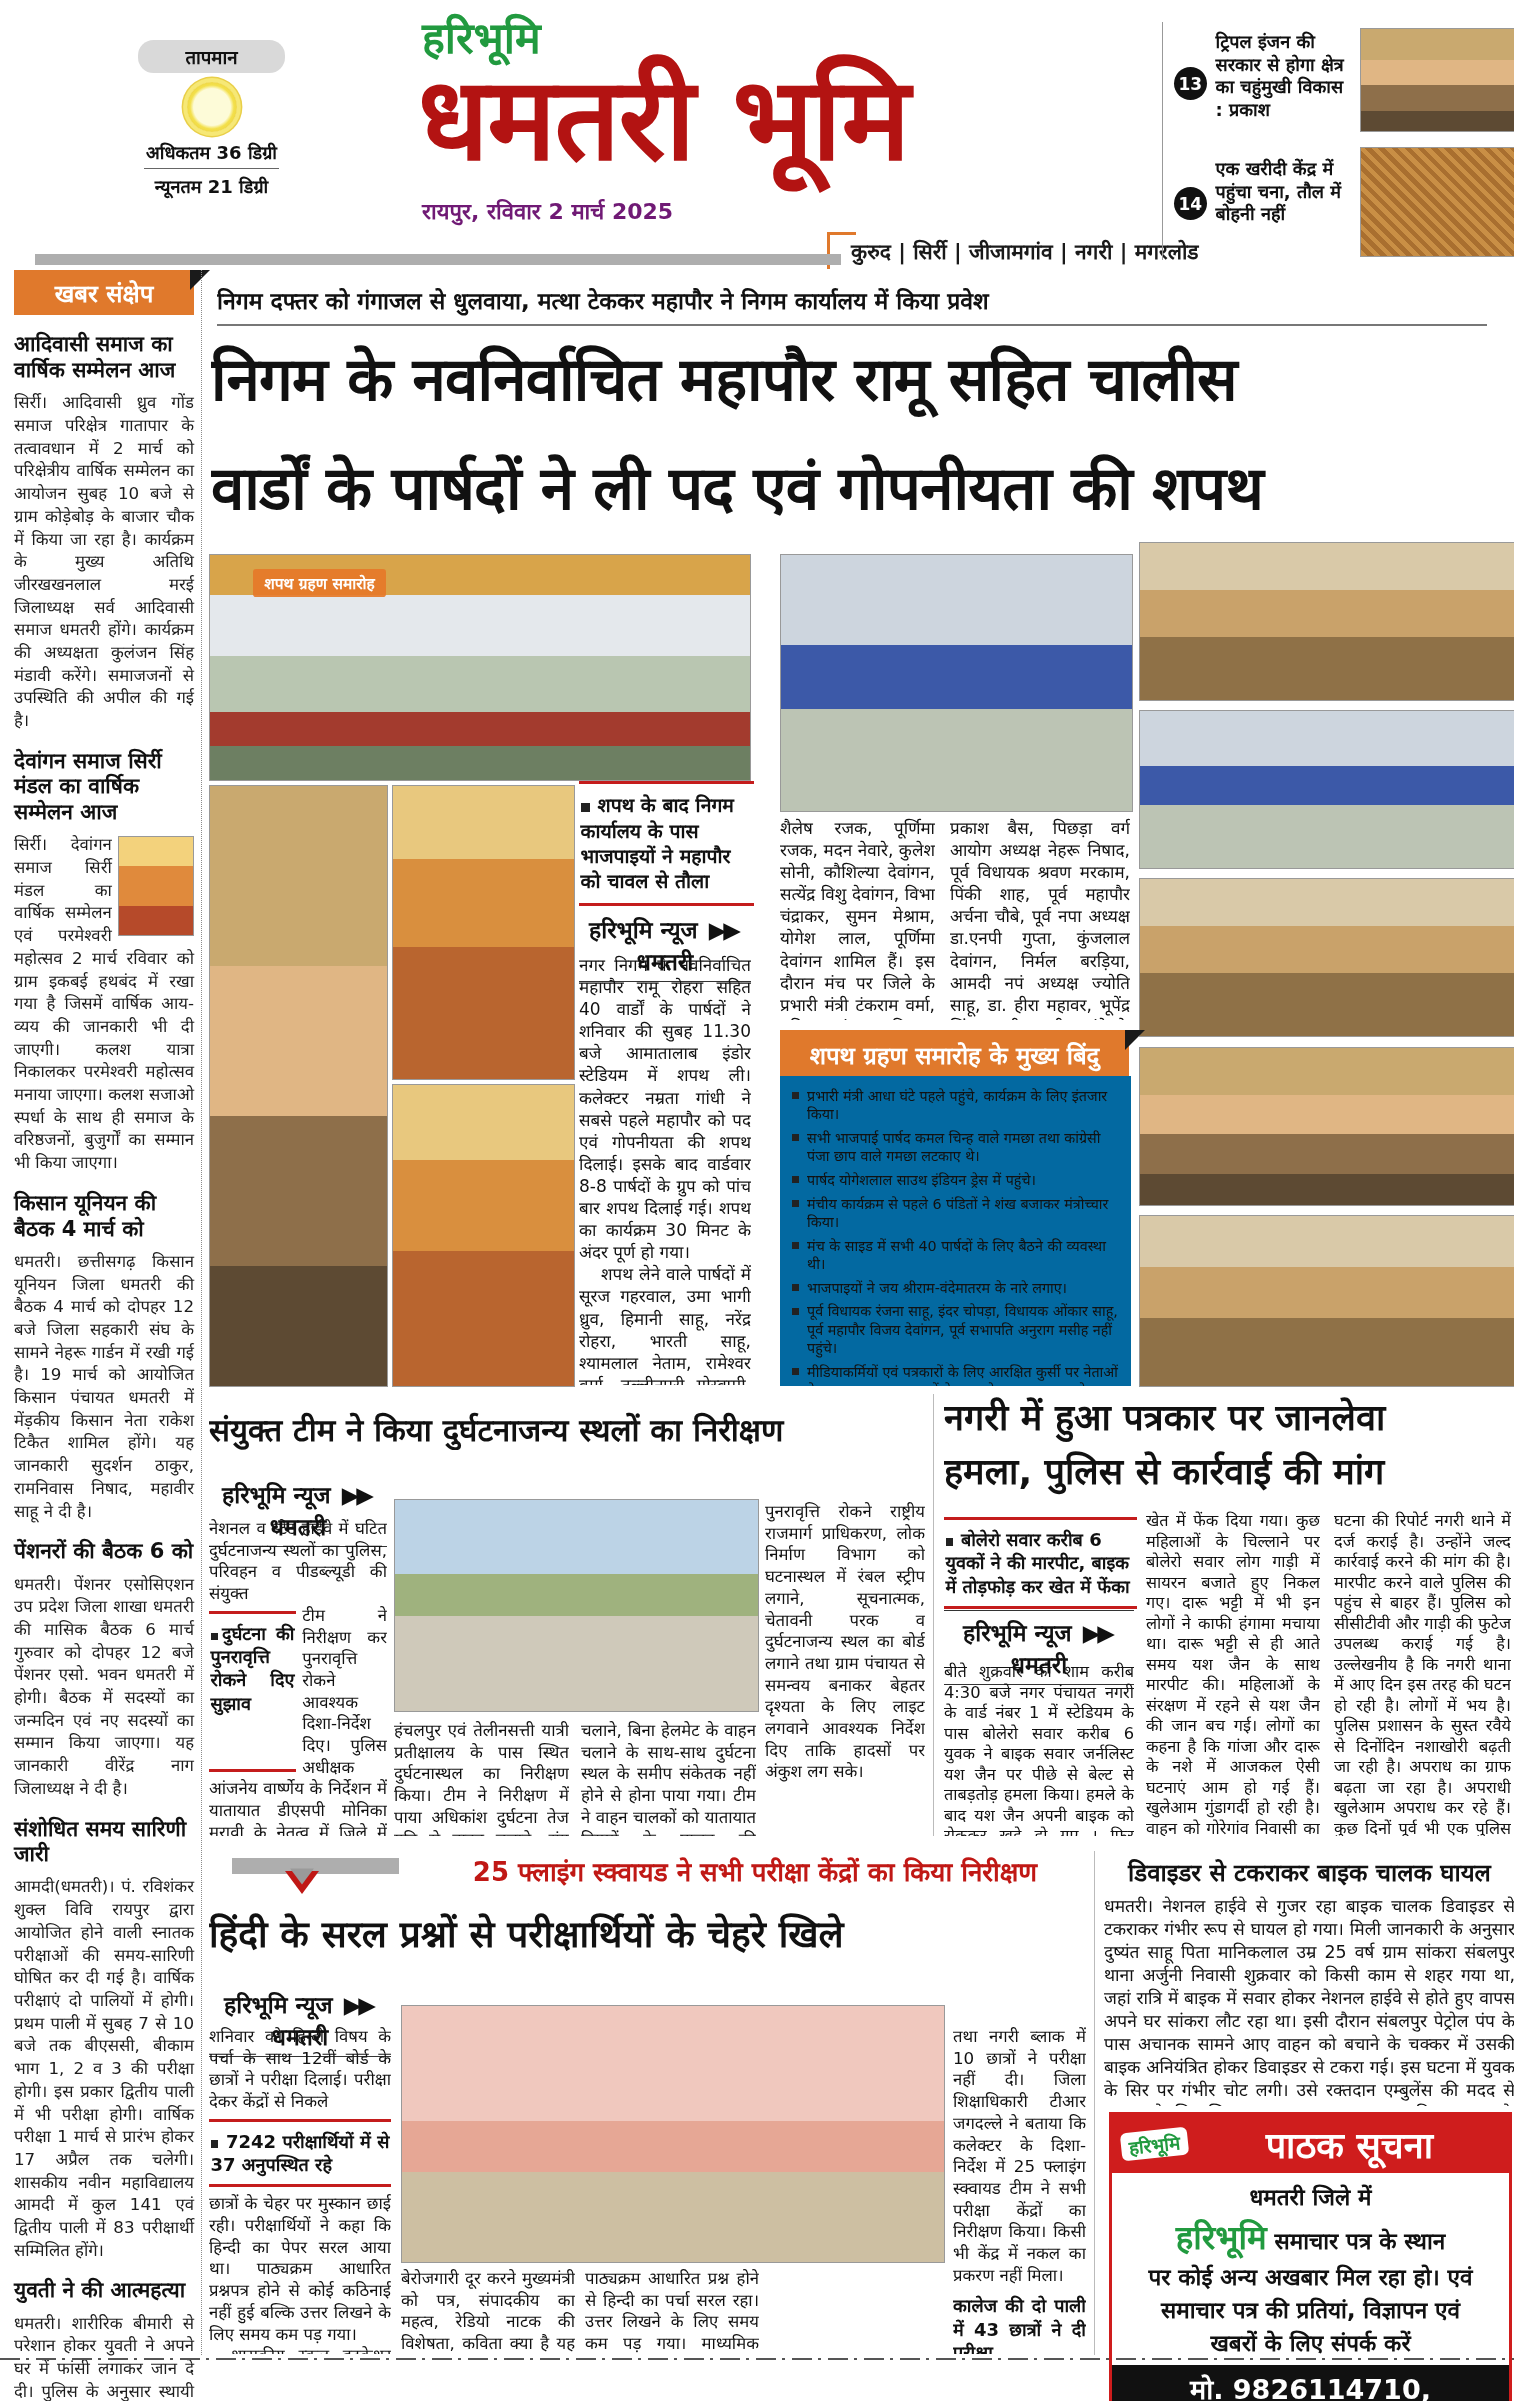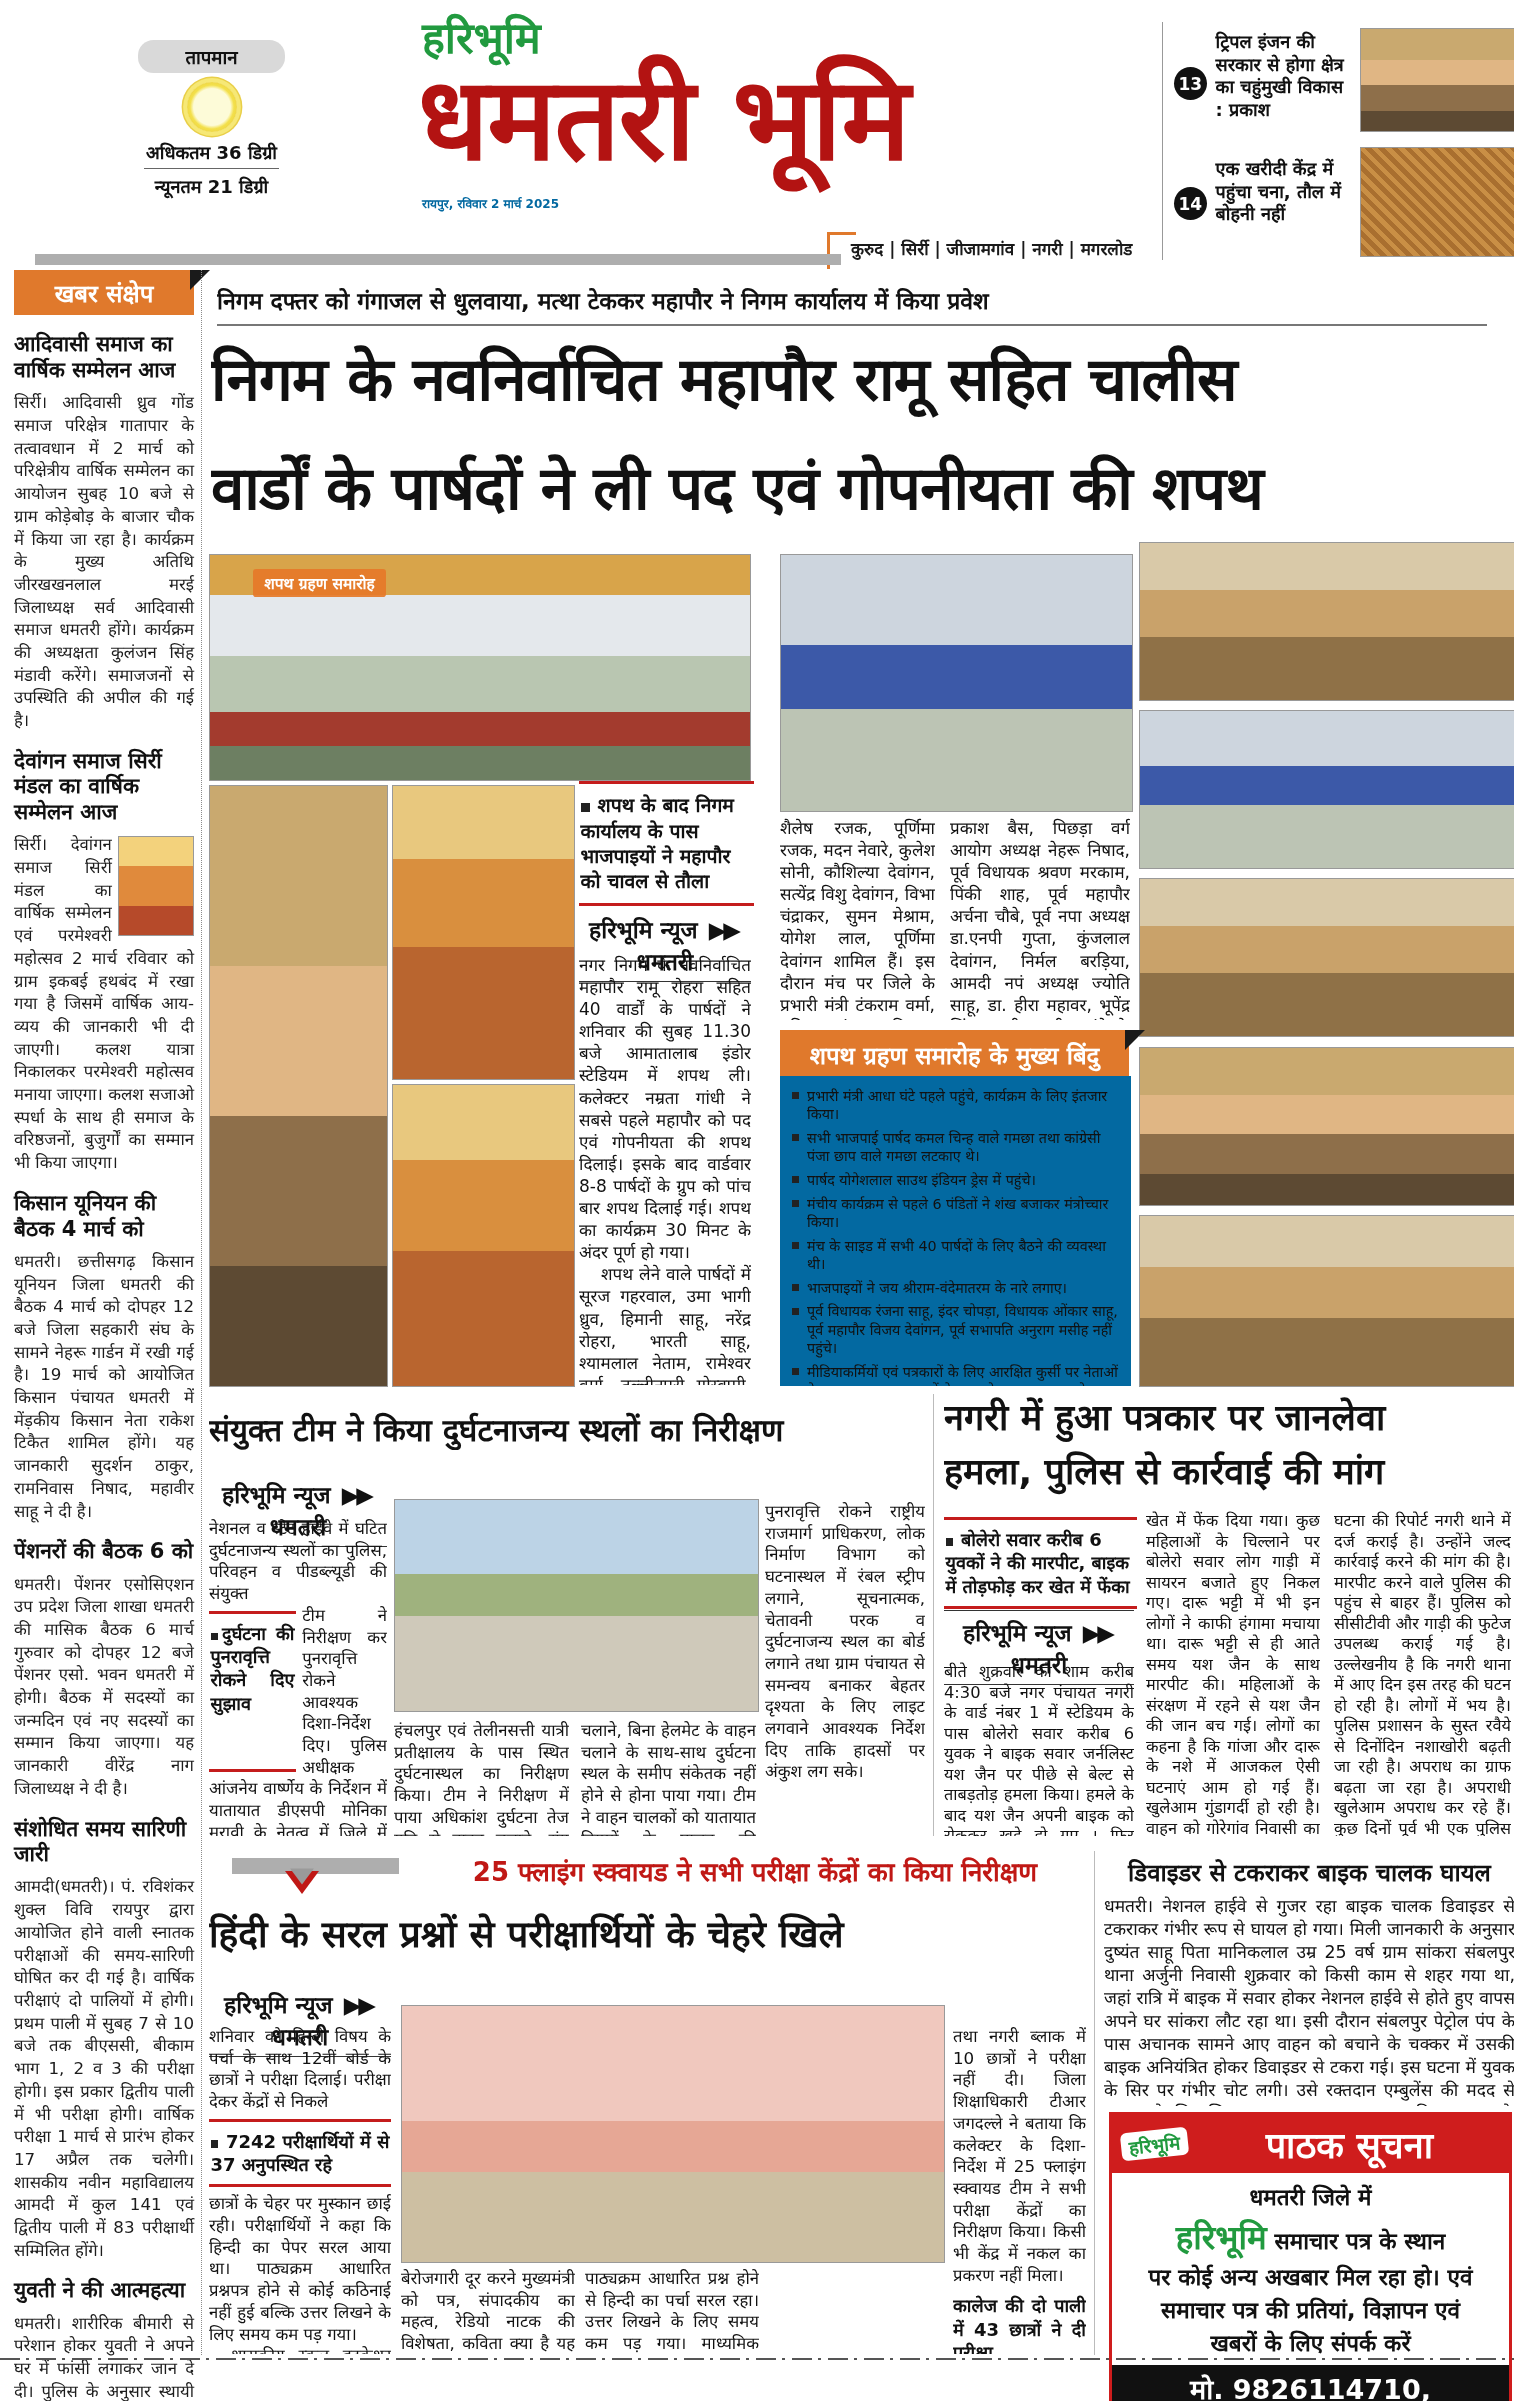--- a/index.html
+++ b/index.html
@@ -10,22 +10,22 @@
   .hid{overflow:hidden;}
   
   .w-pill{background:#d9d9d9;border-radius:15.5px;text-align:center;font-weight:bold;font-size:18.6px;padding:3.9px 0;}
   .sun{width:50px;height:50px;border-radius:50%;margin:9.3px auto 7.7px;
        background:radial-gradient(circle,#fdfbd8 52%,#f3e04c 62%,#e2bd2f 100%);
        box-shadow:0 0 0 3.9px #f6e876,0 0 0 5.4px #e9cf49;}
   .w-line{font-size:18px;font-weight:bold;text-align:center;}
   .w-sep{border:none;border-top:1.5px solid #666;margin:4.6px 6.2px;}
   .brand{color:#219a3f;font-size:43px;font-weight:800;line-height:1;}
   .edition{color:#b31312;font-size:115px;font-weight:800;line-height:1;letter-spacing:-1.5px;white-space:nowrap;}
-  .dateline{font-size:12px;font-weight:bold;color:#0369a1;}
-  .regions{font-size:17px;font-weight:800;color:#1a1a1a;white-space:nowrap;}
+  .dateline{font-size:22px;font-weight:bold;color:#701a75;}
+  .regions{font-size:21px;font-weight:800;color:#1a1a1a;white-space:nowrap;}
   .graybar{background:#aeaeae;}
   .tstory .num{width:33px;height:33px;border-radius:50%;background:#111;color:#fff;
        font-size:17px;font-weight:bold;display:flex;align-items:center;justify-content:center;}
   .tstory .ttl{font-size:18px;font-weight:bold;line-height:1.25;}
   
   .ph{border:0.8px solid #999;}
   .ph-stage{background:linear-gradient(180deg,#d8a44a 0 18%,#e4e8ec 18% 45%,#b9c6b1 45% 70%,#a33b2e 70% 85%,#6d7f62 85% 100%);}
   .ph-crowd{background:linear-gradient(180deg,#c9a96f 0 30%,#e0b684 30% 55%,#8e6f4a 55% 80%,#5d4a33 80% 100%);}
   .ph-garland{background:linear-gradient(180deg,#e8c87e 0 25%,#d98f3e 25% 55%,#b9652f 55% 100%);}
   .ph-sign{background:linear-gradient(180deg,#cdd5de 0 35%,#3c59a8 35% 60%,#bcc4b4 60% 100%);}

